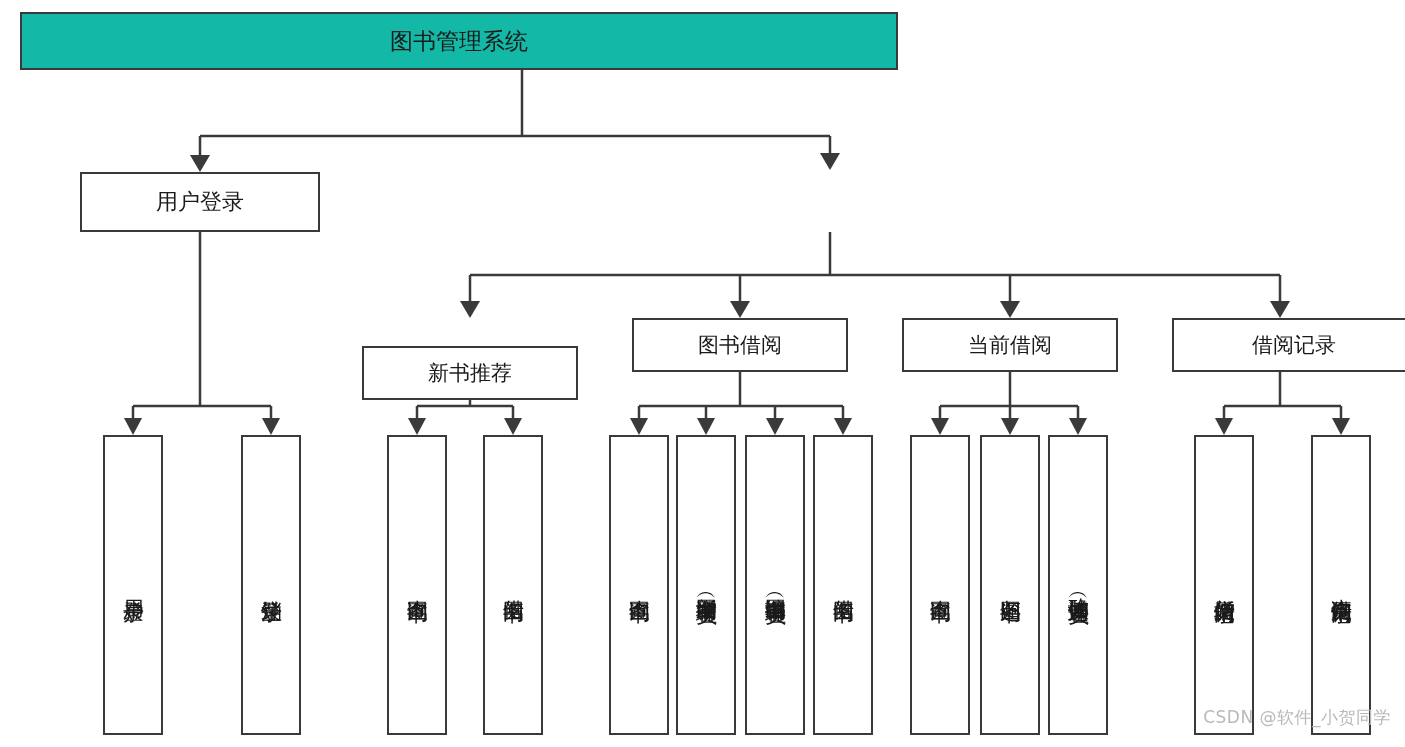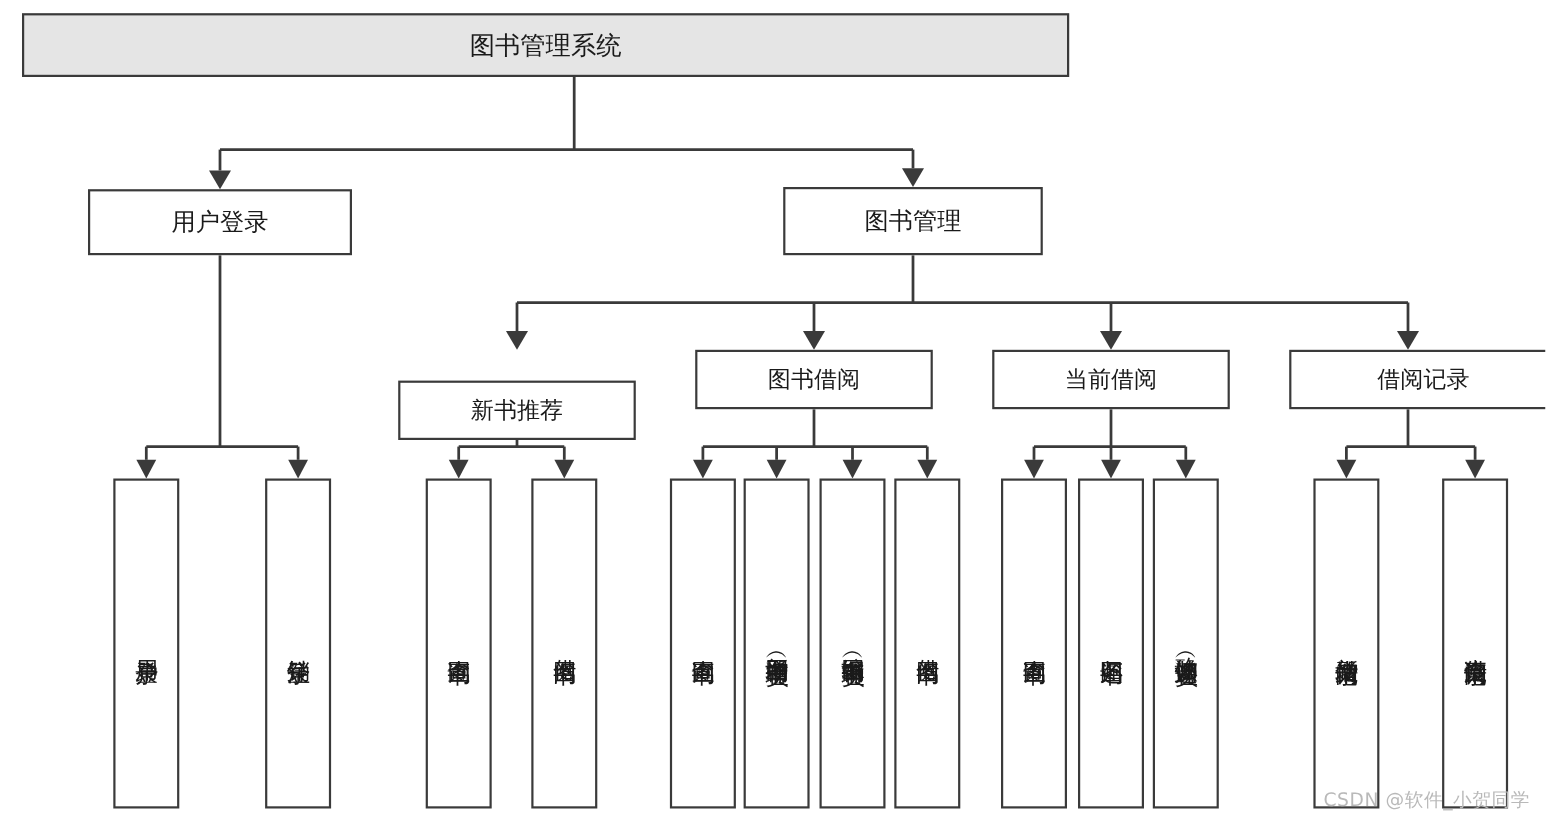--- a/index.html
+++ b/index.html
@@ -59,21 +59,21 @@
     stroke-width: 2.5;
     fill: none;
     stroke-linecap: butt;
   }
   .arrow-head {
     fill: #3a3a3a;
   }
   #watermark {
     position: absolute;
     right: 14px;
-    bottom: 8px;
+    bottom: 18px;
     font-size: 17px;
     color: #b9b9b9;
     letter-spacing: 0.5px;
     white-space: nowrap;
     margin-top: 24px;
   }
 </style>
 </head>
 <body>
 
@@ -153,24 +153,23 @@
     <g>
       <path class="link-line" d="M 1280 372 L 1280 406" style="stroke: rgb(58, 58, 58);"></path>
       <path class="link-line" d="M 1224 406 L 1341 406" style="stroke: rgb(58, 58, 58);"></path>
       <path class="link-line" d="M 1224 406 L 1224 418" style="stroke: rgb(58, 58, 58);"></path>
       <path class="arrow-head" d="M 1215 418 L 1233 418 L 1224 435 z" style="fill: rgb(58, 58, 58);"></path>
       <path class="link-line" d="M 1341 406 L 1341 418" style="stroke: rgb(58, 58, 58);"></path>
       <path class="arrow-head" d="M 1332 418 L 1350 418 L 1341 435 z" style="fill: rgb(58, 58, 58);"></path>
     </g>
   </svg>
 
-  <div class="node root" style="left: 20px; top: 12px; width: 952px; height: 58px; border-color: rgb(58, 58, 58); background: #e5e5e5; color: rgb(26, 26, 26);">图书管理系统</div>
+  <div class="node root" style="left: 20px; top: 12px; width: 878px; height: 58px; border-color: rgb(58, 58, 58); background: #14b8a6; color: rgb(26, 26, 26);">图书管理系统</div>
 
   <div class="node level1" style="left: 80px; top: 172px; width: 240px; height: 60px; border-color: rgb(58, 58, 58); background: rgb(255, 255, 255); color: rgb(26, 26, 26);">用户登录</div>
-  <div class="node level1" style="left: 712px; top: 170px; width: 236px; height: 62px; border-color: rgb(58, 58, 58); background: rgb(255, 255, 255); color: rgb(26, 26, 26);">图书管理</div>
 
   <div class="node level2" style="left: 362px; top: 318px; width: 216px; height: 54px; border-color: rgb(58, 58, 58); background: rgb(255, 255, 255); color: rgb(26, 26, 26); margin-top: 28px;">新书推荐</div>
   <div class="node level2" style="left: 902px; top: 318px; width: 216px; height: 54px; border-color: rgb(58, 58, 58); background: rgb(255, 255, 255); color: rgb(26, 26, 26);">当前借阅</div>
   <div class="node level2" style="left: 632px; top: 318px; width: 216px; height: 54px; border-color: rgb(58, 58, 58); background: rgb(255, 255, 255); color: rgb(26, 26, 26);">图书借阅</div>
   <div class="node level2" style="left: 1172px; top: 318px; width: 244px; height: 54px; border-color: rgb(58, 58, 58); background: rgb(255, 255, 255); color: rgb(26, 26, 26);">借阅记录</div>
 
   <div class="node leaf" style="left: 103px; top: 435px; width: 60px; height: 300px; border-color: rgb(58, 58, 58); background: rgb(255, 255, 255); color: rgb(26, 26, 26);">用户登录</div>
   <div class="node leaf" style="left: 241px; top: 435px; width: 60px; height: 300px; border-color: rgb(58, 58, 58); background: rgb(255, 255, 255); color: rgb(26, 26, 26);">注销登录</div>
   <div class="node leaf" style="left: 387px; top: 435px; width: 60px; height: 300px; border-color: rgb(58, 58, 58); background: rgb(255, 255, 255); color: rgb(26, 26, 26);">查询图书</div>
   <div class="node leaf" style="left: 483px; top: 435px; width: 60px; height: 300px; border-color: rgb(58, 58, 58); background: rgb(255, 255, 255); color: rgb(26, 26, 26);">借阅图书</div>

